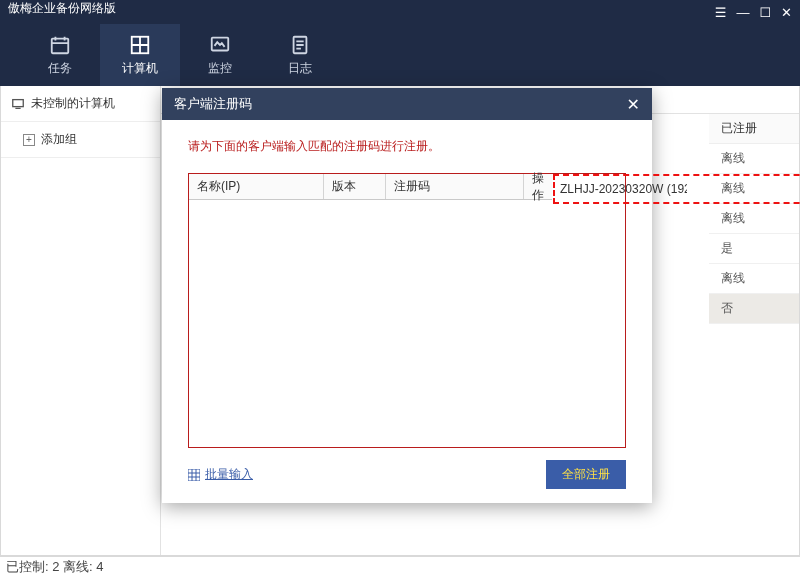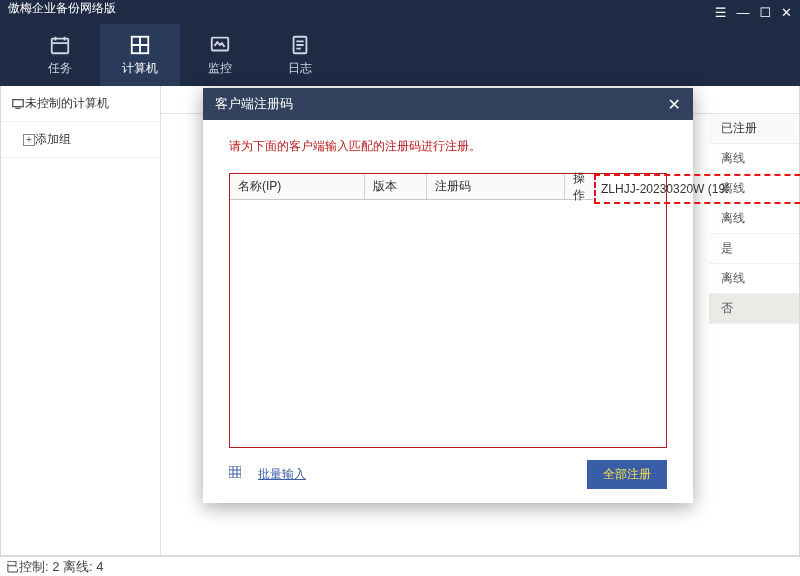--- a/index.html
+++ b/index.html
@@ -11,55 +11,55 @@
 
   .navbar { height: 62px; background: #1f2b45; display: flex; padding-left: 20px; }
   .nav-item { width: 80px; display: flex; flex-direction: column; align-items: center; justify-content: center; color: #cfd6e3; font-size: 12px; gap: 4px; cursor: pointer; }
   .nav-item.active { background: #2a3a5a; color: #fff; }
   .nav-icon { width: 22px; height: 22px; }
   .nav-icon svg { width: 100%; height: 100%; stroke: #cfd6e3; fill: none; stroke-width: 2; }
   .nav-item.active .nav-icon svg { stroke: #fff; }
 
   .content { display: flex; height: 470px; border: 1px solid #d9d9d9; border-top: none; }
   .sidebar { width: 160px; border-right: 1px solid #e2e2e2; }
-  .side-row { height: 36px; display: flex; align-items: center; padding: 0 10px; font-size: 12px; color: #333; border-bottom: 1px solid #eee; cursor: pointer; }
+  .side-row { height: 36px; display: flex; align-items: center; padding: 0 10px; font-size: 12px; color: #333; border-bottom: 1px solid #eee; gap: 6px; cursor: pointer; }
   .side-row.selected { background: #f7f7f7; }
   .side-icon { width: 14px; height: 14px; display: inline-flex; align-items: center; justify-content: center; }
   .side-icon svg { width: 14px; height: 14px; stroke: #555; fill: none; stroke-width: 1.5; }
   .plus-box { width: 12px; height: 12px; border: 1px solid #888; display: inline-flex; align-items: center; justify-content: center; font-size: 10px; color: #666; }
 
   .main { flex: 1; position: relative; }
   .main-toolbar { height: 28px; border-bottom: 1px solid #e2e2e2; }
   .right-col { position: absolute; right: 0; top: 28px; width: 90px; }
   .right-head { height: 30px; display: flex; align-items: center; padding: 0 12px; font-size: 12px; color: #333; background: #fafafa; border-bottom: 1px solid #eee; }
   .right-cell { height: 30px; display: flex; align-items: center; padding: 0 12px; font-size: 12px; color: #555; border-bottom: 1px solid #f0f0f0; }
   .right-cell.hl { background: #eceae6; }
 
   .statusbar { height: 20px; border-top: 1px solid #d9d9d9; font-size: 13px; color: #444; display: flex; align-items: center; padding: 0 6px; }
 
   
-  .modal { position: absolute; left: 162px; top: 88px; width: 490px; height: 415px; background: #fff; box-shadow: 0 4px 18px rgba(0,0,0,0.35); display: flex; flex-direction: column; margin-left: 41px; }
+  .modal { position: absolute; left: 162px; top: 88px; width: 490px; height: 415px; background: #fff; box-shadow: 0 4px 18px rgba(0,0,0,0.35); display: flex; flex-direction: column; }
   .modal-title { height: 32px; background: #32415e; color: #fff; display: flex; align-items: center; justify-content: space-between; padding: 0 12px; font-size: 13px; }
   .modal-close { font-size: 16px; cursor: pointer; }
   .modal-body { flex: 1; padding: 18px 26px 14px 26px; display: flex; flex-direction: column; }
   .modal-msg { font-size: 12px; color: #b91c1c; margin-bottom: 18px; }
 
   .grid { border: 1px solid #b91c1c; flex: 1; display: flex; flex-direction: row; }
   .grid-head { display: flex; height: 26px; background: #fafafa; border-bottom: 1px solid #c9c9c9; }
   .gh { border-right: 1px solid #d4d4d4; font-size: 12px; color: #333; display: flex; align-items: center; padding: 0 8px; }
   .gh:last-child { border-right: none; }
   .col1 { width: 135px; } .col2 { width: 62px; } .col3 { width: 138px; } .col4 { flex: 1; }
 
   .grid-row { display: flex; height: 30px; position: relative; }
   .gc { font-size: 12px; color: #333; display: flex; align-items: center; padding: 0 8px; overflow: hidden; white-space: nowrap; }
   .reg-btn { background: #0369a1; color: #fff; font-size: 12px; padding: 3px 22px; border: none; cursor: pointer; }
   .dashed-highlight { position: absolute; left: 1px; right: 1px; top: 0; bottom: 0; border: 2px dashed #e11; pointer-events: none; }
 
   .modal-footer { display: flex; justify-content: space-between; align-items: center; margin-top: 12px; }
-  .batch-link { font-size: 12px; color: #3a5da8; text-decoration: underline; display: flex; gap: 17px; cursor: pointer; }
+  .batch-link { font-size: 12px; color: #3a5da8; text-decoration: underline; display: flex; align-items: center; gap: 5px; cursor: pointer; }
   .grid-icon { width: 12px; height: 12px; }
   .grid-icon svg { stroke: #3a5da8; fill: none; stroke-width: 1; }
   .all-reg-btn { background: #3a5da8; color: #fde047; font-size: 12px; padding: 6px 16px; border: none; cursor: pointer; }
 </style>
 </head>
 <body>
 
 <div class="titlebar">
   <span>傲梅企业备份网络版</span>
   <div class="titlebar-right">

